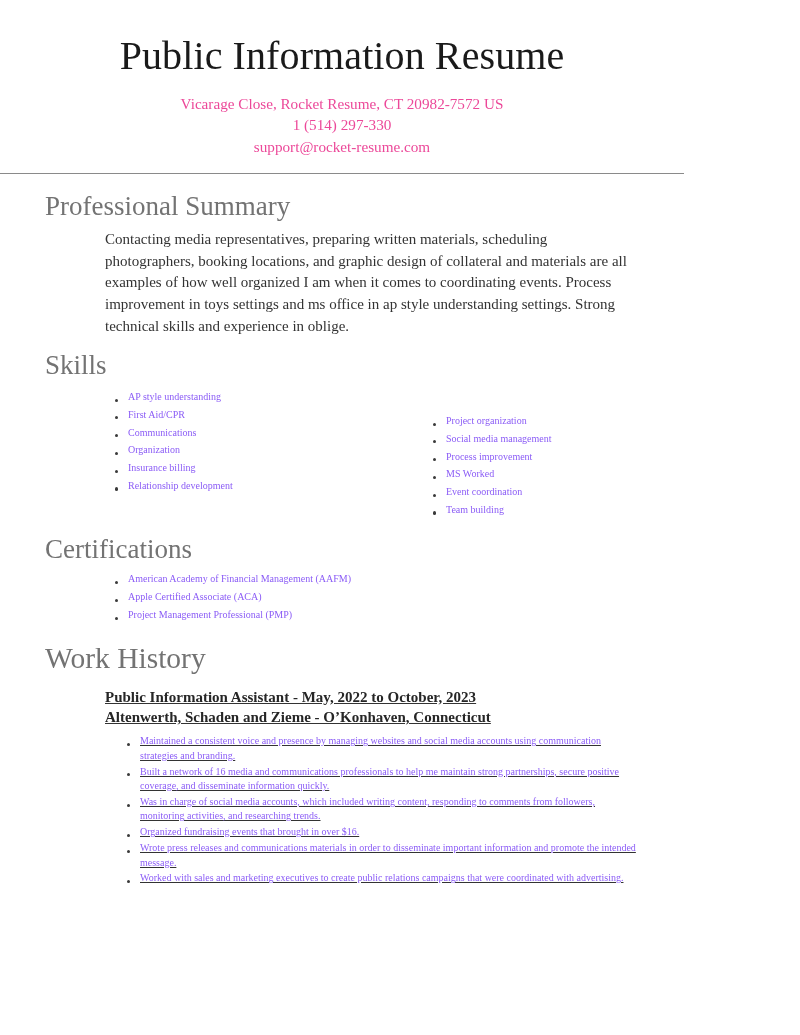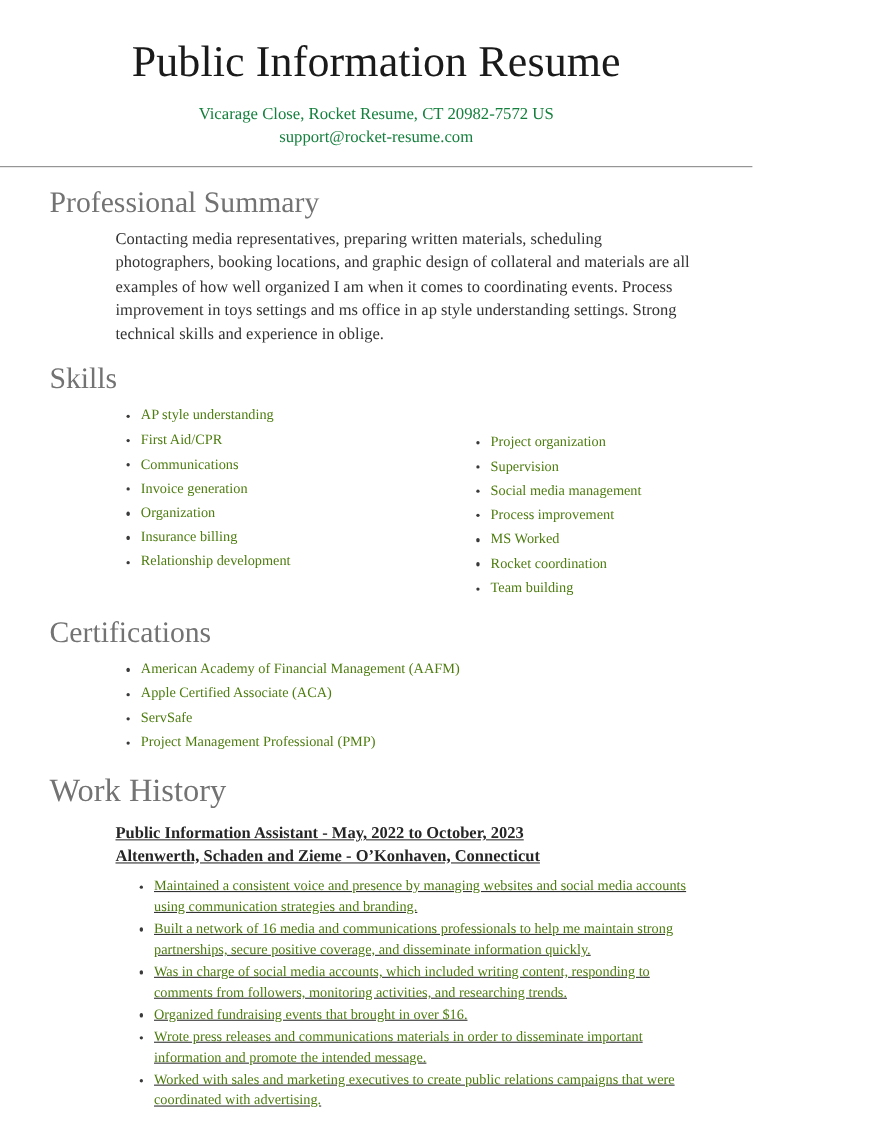--- a/index.html
+++ b/index.html
@@ -34,21 +34,21 @@
     font-size: 40px;
     font-weight: 400;
     line-height: 1.12;
     color: #1a1a1a;
     letter-spacing: 0.1px;
     margin: 0 0 14px 0;
   }
   .contact-line {
     font-size: 15.2px;
     line-height: 1.42;
-    color: #15803d;
+    color: #ec4899;
     margin: 0;
   }
 
   .header-divider {
     margin: 15px auto 0 auto;
     width: 710px;
     height: 0;
     border-top: 1.6px solid #8a8a8a;
   }
 
@@ -88,23 +88,23 @@
 
   
   ul.bullets {
     list-style: none;
     margin: 0;
     padding: 0;
   }
   ul.bullets > li {
     position: relative;
     padding-left: 13px;
-    font-size: 13px;
+    font-size: 10px;
     line-height: 1.44;
-    color: #4d7c0f;
+    color: #8b5cf6;
     margin: 0 0 1px 0;
   }
   ul.bullets > li::before {
     content: "";
     position: absolute;
     left: 0;
     top: 8.5px;
     width: 3.2px;
     height: 3.2px;
     border-radius: 50%;
@@ -167,66 +167,64 @@
   }
 </style>
 </head>
 <body>
 
 <div class="page">
 
   <div class="resume-header">
     <h1 class="resume-title">Public Information Resume</h1>
     <p class="contact-line">Vicarage Close, Rocket Resume, CT 20982-7572 US</p>
+    <p class="contact-line">1 (514) 297-330</p>
     <p class="contact-line">support@rocket-resume.com</p>
   </div>
   <div class="header-divider"></div>
 
   <div class="content">
 
     <div class="section sec-summary">
       <h2 class="section-title">Professional Summary</h2>
       <p class="summary-body">Contacting media representatives, preparing written materials, scheduling photographers, booking locations, and graphic design of collateral and materials are all examples of how well organized I am when it comes to coordinating events. Process improvement in toys settings and ms office in ap style understanding settings. Strong technical skills and experience in oblige.</p>
     </div>
 
     <div class="section sec-skills">
       <h2 class="section-title">Skills</h2>
       <div class="skills-cols">
         <div class="skills-col">
           <ul class="bullets">
             <li>AP style understanding</li>
             <li>First Aid/CPR</li>
             <li>Communications</li>
-            <li>Invoice generation</li>
             <li>Organization</li>
             <li>Insurance billing</li>
             <li>Relationship development</li>
           </ul>
         </div>
         <div class="skills-col">
           <ul class="bullets">
             <li>Project organization</li>
-            <li>Supervision</li>
             <li>Social media management</li>
             <li>Process improvement</li>
             <li>MS Worked</li>
-            <li>Rocket coordination</li>
+            <li>Event coordination</li>
             <li>Team building</li>
           </ul>
         </div>
       </div>
     </div>
 
     <div class="section sec-certs">
       <h2 class="section-title">Certifications</h2>
       <div class="certs-list">
         <ul class="bullets">
           <li>American Academy of Financial Management (AAFM)</li>
           <li>Apple Certified Associate (ACA)</li>
-          <li>ServSafe</li>
           <li>Project Management Professional (PMP)</li>
         </ul>
       </div>
     </div>
 
     <div class="section sec-work">
       <h2 class="section-title large">Work History</h2>
 
       <div class="jobs">
 

